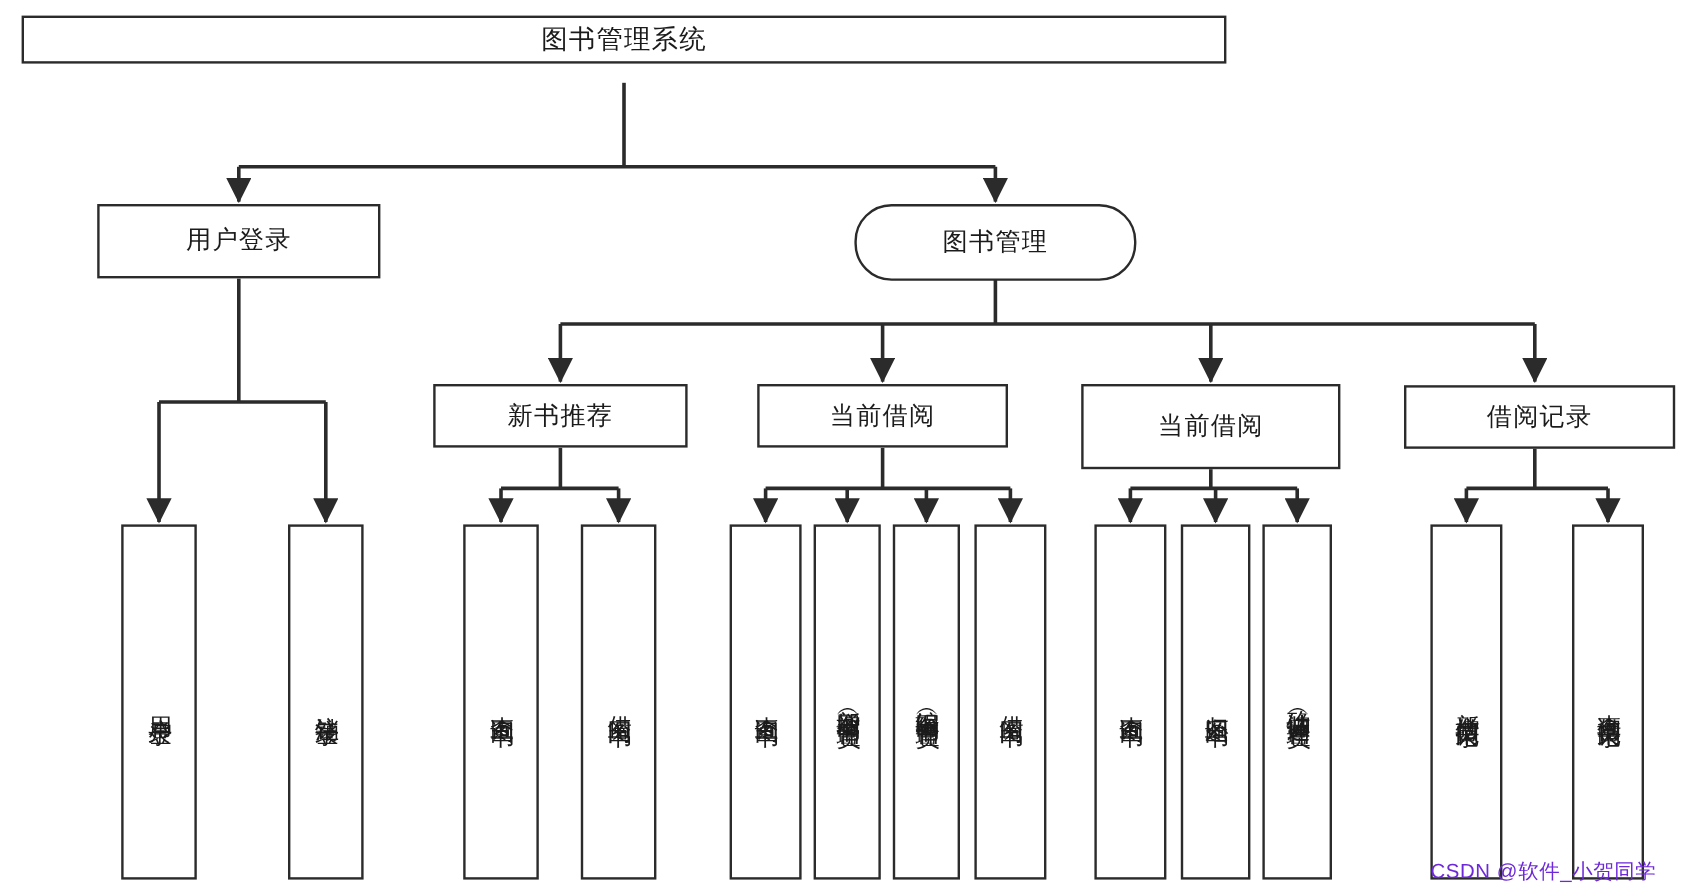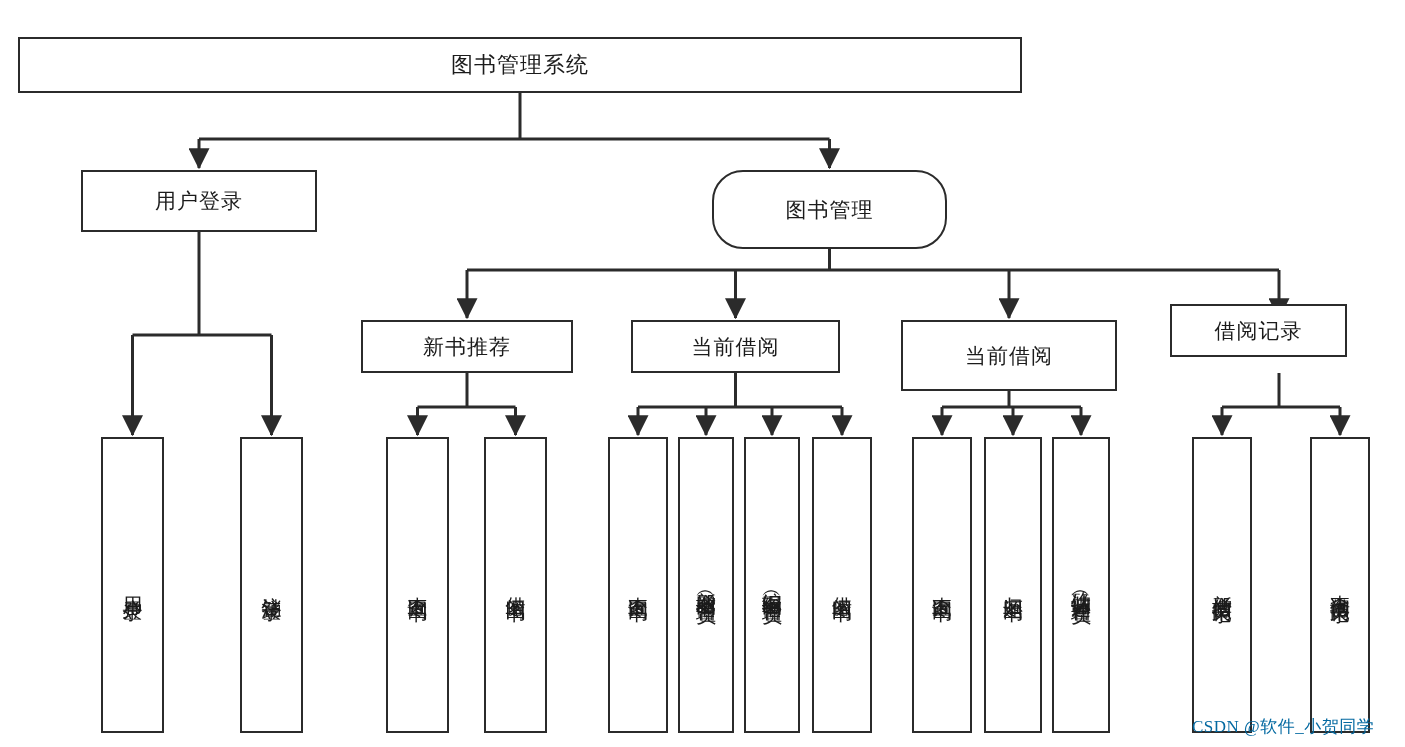--- a/index.html
+++ b/index.html
@@ -57,25 +57,24 @@
   }
   .node.v .vtext {
     writing-mode: vertical-rl;
     text-orientation: upright;
     white-space: nowrap;
     display: block;
   }
   .watermark {
     position: absolute;
     font-size: 17px;
-    color: #0369a1;
+    color: #6d28d9;
     white-space: nowrap;
     z-index: 3;
     letter-spacing: 0.5px;
-    font-family: Liberation Serif, serif;
   }
 </style>
 </head>
 <body>
 
 <div id="canvas">
 
   <svg id="edges" viewBox="0 0 1405 747" xmlns="http://www.w3.org/2000/svg">
     <defs>
       <marker id="arrow" viewBox="0 0 10 10" refX="9.4" refY="5" markerWidth="7" markerHeight="7" orient="auto-start-reverse">
@@ -113,39 +112,39 @@
         <path d="M 1013 407 L 1013 435" marker-end="url(#arrow)"></path>
         <path d="M 1081 407 L 1081 435" marker-end="url(#arrow)"></path>
         <path d="M 1279 373 L 1279 407"></path>
         <path d="M 1222 407 L 1340 407"></path>
         <path d="M 1222 407 L 1222 435" marker-end="url(#arrow)"></path>
         <path d="M 1340 407 L 1340 435" marker-end="url(#arrow)"></path>
       </g>
   </svg>
 
   <div id="nodes">
-      <div class="node h root" style="left: 18px; top: 13px; width: 1004px; height: 56px; margin-top: 24px;">
+      <div class="node h root" style="left: 18px; top: 13px; width: 1004px; height: 40px;">
         <span>图书管理系统</span>
       </div>
       <div class="node h" style="left: 81px; top: 170px; width: 236px; height: 62px;">
         <span>用户登录</span>
       </div>
-      <div class="node h" style="left: 712px; top: 170px; width: 235px; height: 79px; border-radius: 31px;">
+      <div class="node h" style="left: 712px; top: 170px; width: 235px; height: 64px; border-radius: 31px;">
         <span>图书管理</span>
       </div>
       <div class="node h" style="left: 361px; top: 320px; width: 212px; height: 53px; text-align: center;">
         <span>新书推荐</span>
       </div>
       <div class="node h" style="left: 631px; top: 320px; width: 209px; height: 53px;">
         <span>当前借阅</span>
       </div>
       <div class="node h" style="left: 901px; top: 320px; width: 216px; height: 71px;">
         <span>当前借阅</span>
       </div>
-      <div class="node h" style="left: 1170px; top: 304px; width: 177px; height: 53px;">
+      <div class="node h" style="left: 1170px; top: 321px; width: 226px; height: 53px;">
         <span>借阅记录</span>
       </div>
       <div class="node v" style="left: 101px; top: 437px; width: 63px; height: 296px;">
         <span class="vtext">用户登录</span>
       </div>
       <div class="node v" style="left: 240px; top: 437px; width: 63px; height: 296px;">
         <span class="vtext">注销登录</span>
       </div>
       <div class="node v" style="left: 386px; top: 437px; width: 63px; height: 296px;">
         <span class="vtext">查询图书</span>

